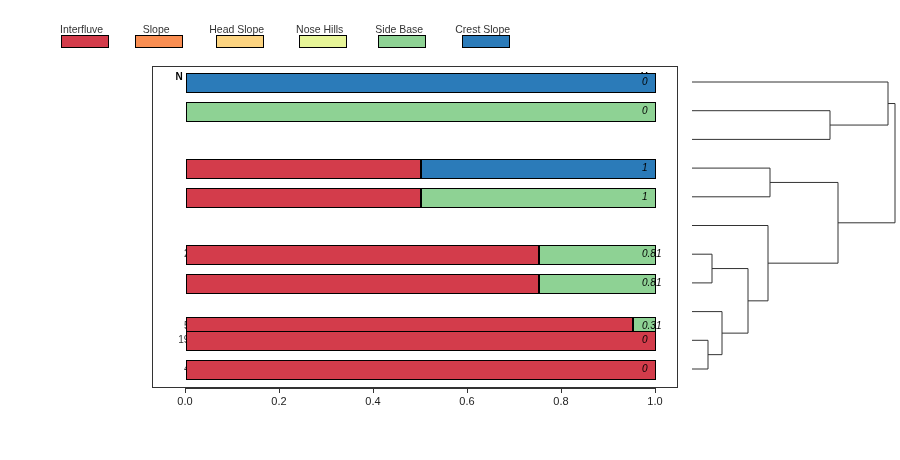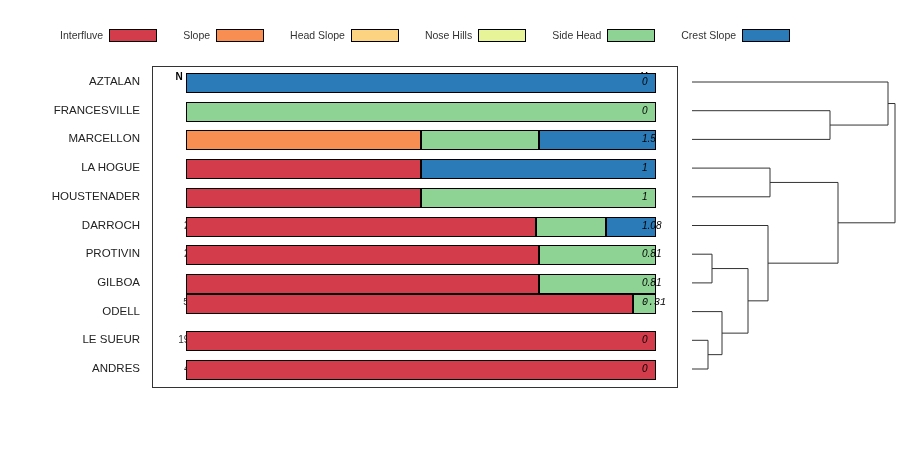--- a/index.html
+++ b/index.html
@@ -18,21 +18,21 @@
     position:absolute;left:0;top:4px;width:900px;
     text-align:center;
     font-size:15px;font-weight:bold;letter-spacing:-0.1px;
   }
 
   
   .legend{
     position:absolute;left:60px;top:26px;width:780px;height:18px;
     display:flex;align-items:center;justify-content:flex-start;
   }
-  .legend-item{display:flex;align-items:center;}
+  .legend-item{display:flex;align-items:center;flex-direction:column;}
   .legend-label{
     font-size:10.5px;color:#333;white-space:nowrap;
     margin-right:6px;
   }
   .legend-swatch{
     width:48px;height:13px;
     border:1px solid #000;
     box-sizing:border-box;
   }
   .legend-gap{width:26px;height:1px;}
@@ -135,113 +135,82 @@
         <span class="legend-label">Head Slope</span>
         <span class="legend-swatch" style="background: rgb(252, 212, 129);"></span>
       </div>
       <div class="legend-gap"></div>
       <div class="legend-item">
         <span class="legend-label">Nose Hills</span>
         <span class="legend-swatch" style="background: rgb(231, 245, 152);"></span>
       </div>
       <div class="legend-gap"></div>
       <div class="legend-item">
-        <span class="legend-label">Side Head</span>
+        <span class="legend-label">Side Base</span>
         <span class="legend-swatch" style="background: rgb(142, 210, 148);"></span>
       </div>
       <div class="legend-gap"></div>
       <div class="legend-item">
         <span class="legend-label">Crest Slope</span>
         <span class="legend-swatch" style="background: rgb(43, 123, 185);"></span>
       </div>
     </div>
 
-  <div class="ylabels" id="ylabels">
-      <div class="ylabel" style="top: 9px;">AZTALAN</div>
-      <div class="ylabel" style="top: 37.7px;">FRANCESVILLE</div>
-      <div class="ylabel" style="top: 66.4px;">MARCELLON</div>
-      <div class="ylabel" style="top: 95.1px;">LA HOGUE</div>
-      <div class="ylabel" style="top: 123.8px;">HOUSTENADER</div>
-      <div class="ylabel" style="top: 152.5px;">DARROCH</div>
-      <div class="ylabel" style="top: 181.2px;">PROTIVIN</div>
-      <div class="ylabel" style="top: 209.9px;">GILBOA</div>
-      <div class="ylabel" style="top: 238.6px;">ODELL</div>
-      <div class="ylabel" style="top: 267.3px;">LE SUEUR</div>
-      <div class="ylabel" style="top: 296px;">ANDRES</div>
-    </div>
 
   <div class="panel">
     <div class="plot" id="plot">
       <div class="col-head n">N</div>
       <div class="col-head h">H</div>
     <div class="row" style="top: 2px;">
           <div class="row-n">3</div>
           <div class="bar">
             <div class="seg" style="left: 0px; width: 470px; background: rgb(43, 123, 185);"></div>
           </div>
           <div class="row-h">0</div>
         </div>
         <div class="row" style="top: 30.7px;">
           <div class="row-n">1</div>
           <div class="bar">
             <div class="seg" style="left: 0px; width: 470px; background: rgb(142, 210, 148);"></div>
           </div>
           <div class="row-h">0</div>
         </div>
-        <div class="row" style="top: 59.4px;">
-          <div class="row-n">4</div>
-          <div class="bar">
-            <div class="seg" style="left: 0px; width: 235px; background: rgb(249, 142, 82);"></div>
-            <div class="seg" style="left: 235px; width: 117.5px; background: rgb(142, 210, 148);"></div>
-            <div class="seg" style="left: 352.5px; width: 117.5px; background: rgb(43, 123, 185);"></div>
-          </div>
-          <div class="row-h">1.5</div>
-        </div>
         <div class="row" style="top: 88.1px;">
           <div class="row-n">4</div>
           <div class="bar">
             <div class="seg" style="left: 0px; width: 235px; background: rgb(211, 60, 75);"></div>
             <div class="seg" style="left: 235px; width: 235px; background: rgb(43, 123, 185);"></div>
           </div>
           <div class="row-h">1</div>
         </div>
         <div class="row" style="top: 116.8px;">
           <div class="row-n">2</div>
           <div class="bar">
             <div class="seg" style="left: 0px; width: 235px; background: rgb(211, 60, 75);"></div>
             <div class="seg" style="left: 235px; width: 235px; background: rgb(142, 210, 148);"></div>
           </div>
           <div class="row-h">1</div>
         </div>
-        <div class="row" style="top: 145.5px;">
-          <div class="row-n">27</div>
-          <div class="bar">
-            <div class="seg" style="left: 0px; width: 350.15px; background: rgb(211, 60, 75);"></div>
-            <div class="seg" style="left: 350.15px; width: 70.03px; background: rgb(142, 210, 148);"></div>
-            <div class="seg" style="left: 420.18px; width: 49.82px; background: rgb(43, 123, 185);"></div>
-          </div>
-          <div class="row-h">1.08</div>
-        </div>
         <div class="row" style="top: 174.2px;">
           <div class="row-n">24</div>
           <div class="bar">
             <div class="seg" style="left: 0px; width: 352.5px; background: rgb(211, 60, 75);"></div>
             <div class="seg" style="left: 352.5px; width: 117.5px; background: rgb(142, 210, 148);"></div>
           </div>
           <div class="row-h">0.81</div>
         </div>
         <div class="row" style="top: 202.9px;">
           <div class="row-n">4</div>
           <div class="bar">
             <div class="seg" style="left: 0px; width: 352.5px; background: rgb(211, 60, 75);"></div>
             <div class="seg" style="left: 352.5px; width: 117.5px; background: rgb(142, 210, 148);"></div>
           </div>
           <div class="row-h">0.81</div>
         </div>
-        <div class="row" style="top: 223px; font-family: Liberation Mono, monospace;">
+        <div class="row" style="top: 246px;">
           <div class="row-n">55</div>
           <div class="bar">
             <div class="seg" style="left: 0px; width: 446.5px; background: rgb(211, 60, 75);"></div>
             <div class="seg" style="left: 446.5px; width: 23.5px; background: rgb(142, 210, 148);"></div>
           </div>
           <div class="row-h">0.31</div>
         </div>
         <div class="row" style="top: 260.3px;">
           <div class="row-n">191</div>
           <div class="bar">
@@ -252,20 +221,35 @@
         <div class="row" style="top: 289px;">
           <div class="row-n">46</div>
           <div class="bar">
             <div class="seg" style="left: 0px; width: 470px; background: rgb(211, 60, 75);"></div>
           </div>
           <div class="row-h">0</div>
         </div>
       </div>
   </div>
 
+  <div class="xaxis" id="xaxis">
+    <div class="xaxis-line"></div>
+  <div class="xtick" style="left: 33px;"></div>
+      <div class="xticklabel" style="left: 33px;">0.0</div>
+      <div class="xtick" style="left: 127px;"></div>
+      <div class="xticklabel" style="left: 127px;">0.2</div>
+      <div class="xtick" style="left: 221px;"></div>
+      <div class="xticklabel" style="left: 221px;">0.4</div>
+      <div class="xtick" style="left: 315px;"></div>
+      <div class="xticklabel" style="left: 315px;">0.6</div>
+      <div class="xtick" style="left: 409px;"></div>
+      <div class="xticklabel" style="left: 409px;">0.8</div>
+      <div class="xtick" style="left: 503px;"></div>
+      <div class="xticklabel" style="left: 503px;">1.0</div>
+    </div>
 
   <div class="dendro" id="dendro">
       <svg width="210" height="322">
         <line x1="2" y1="188.2" x2="22" y2="188.2" stroke="#333" stroke-width="1"></line>
         <line x1="2" y1="216.9" x2="22" y2="216.9" stroke="#333" stroke-width="1"></line>
         <line x1="22" y1="188.2" x2="22" y2="216.9" stroke="#333" stroke-width="1"></line>
         <line x1="2" y1="274.3" x2="18" y2="274.3" stroke="#333" stroke-width="1"></line>
         <line x1="2" y1="303" x2="18" y2="303" stroke="#333" stroke-width="1"></line>
         <line x1="18" y1="274.3" x2="18" y2="303" stroke="#333" stroke-width="1"></line>
         <line x1="2" y1="245.6" x2="32" y2="245.6" stroke="#333" stroke-width="1"></line>

